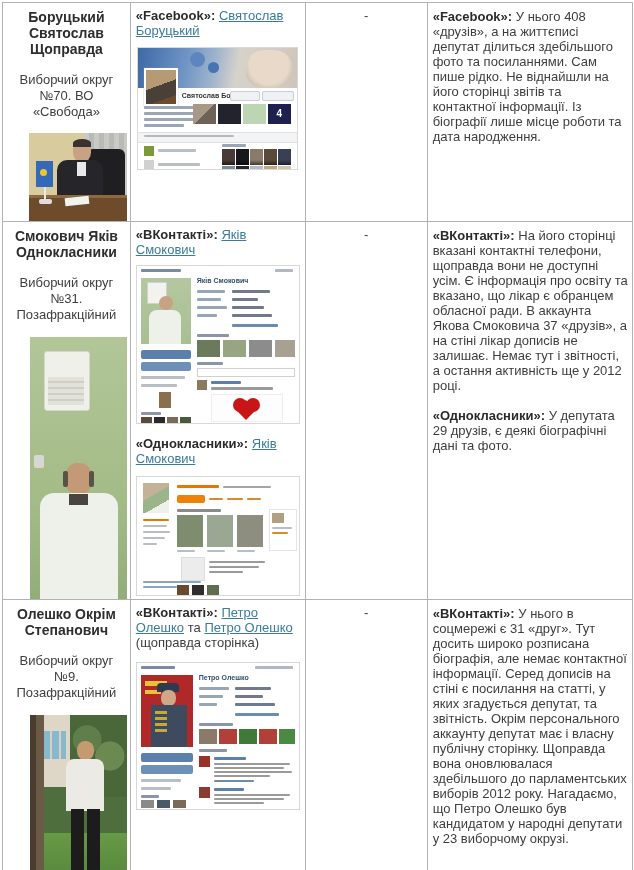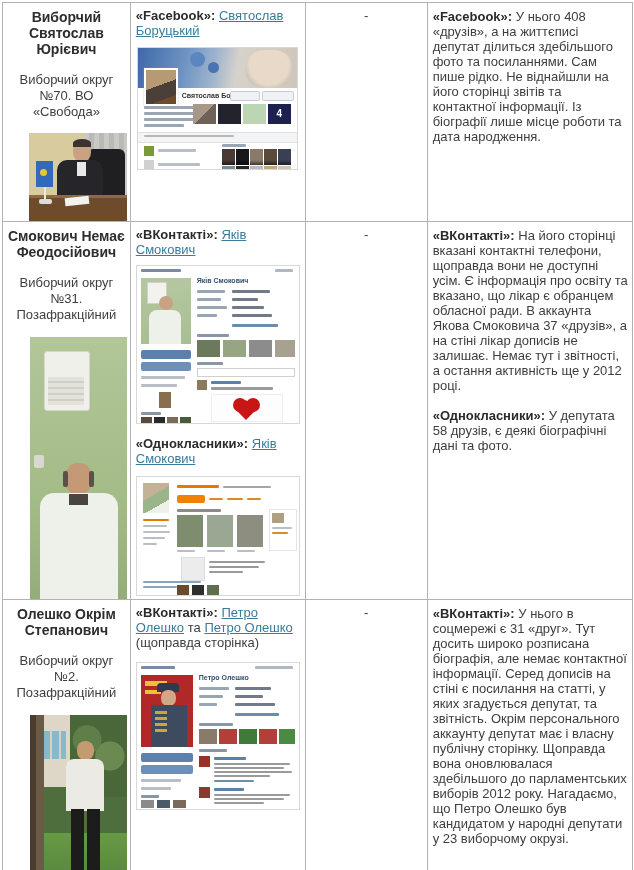--- a/index.html
+++ b/index.html
@@ -29,21 +29,21 @@
 <colgroup>
   <col style="width:127px">
       <col style="width:174px">
       <col style="width:121px">
       <col style="width:204px">
 </colgroup>
 
 <tbody>
       <tr style="height:204px;">
   <td class="c-name">
-    <div class="dep-name">Виборчий Святослав Юрієвич</div>
+    <div class="dep-name">Боруцький Святослав Щоправда</div>
     <div class="dep-district">Виборчий округ №70. ВО «Свобода»</div>
     <div class="photo" style="width:98px;height:88px;margin-top:13px;background:#d8cc9e;">
       <div class="a" style="left:55px;top:0;width:43px;height:64px;background:repeating-linear-gradient(90deg,#c9c9c6 0 5px,#b9b9b6 5px 10px);"></div>
       <div class="a" style="left:58px;top:16px;width:38px;height:52px;background:#1f1f22;border-radius:6px;"></div>
       <div class="a" style="left:44px;top:8px;width:18px;height:21px;background:#c9a183;border-radius:45%;"></div>
       <div class="a" style="left:44px;top:6px;width:18px;height:8px;background:#3a3230;border-radius:50% 50% 0 0;"></div>
       <div class="a" style="left:28px;top:27px;width:46px;height:40px;background:#26262a;border-radius:10px 10px 0 0;"></div>
       <div class="a" style="left:48px;top:29px;width:9px;height:14px;background:#e8e8e8;"></div>
       <div class="a" style="left:0;top:62px;width:98px;height:26px;background:linear-gradient(180deg,#8a6a3e 0 3px,#6e4c2b 3px);"></div>
       <div class="a" style="left:36px;top:64px;width:24px;height:8px;background:#f2f2ee;transform:rotate(-6deg);"></div>
@@ -95,21 +95,21 @@
 
   <td class="c-dash"><span>-</span></td>
 
   <td class="c-desc">
     <p class="para"><b>«Facebook»:</b> <span>У нього 408 «друзів», а на життєписі депутат ділиться здебільшого фото та посиланнями. Сам пише рідко. Не віднайшли на його сторінці звітів та контактної інформації. Із біографії лише місце роботи та дата народження.</span></p>
   </td>
 </tr>
 
 <tr style="height:376px;">
   <td class="c-name">
-    <div class="dep-name">Смокович Немає Феодосійович</div>
+    <div class="dep-name">Смокович Яків Однокласники</div>
     <div class="dep-district">Виборчий округ №31. Позафракційний</div>
     <div class="photo" style="width:97px;height:262px;background:linear-gradient(180deg,#b2c698,#a4bc88 60%,#93ad7a);">
       <div class="a" style="left:14px;top:14px;width:44px;height:58px;background:#f0f0ea;border:1px solid #d6d6d0;border-radius:3px;"></div>
       <div class="a" style="left:18px;top:40px;width:36px;height:28px;background:repeating-linear-gradient(180deg,#e2e2da 0 4px,#cfcfc7 4px 6px);"></div>
       <div class="a" style="left:4px;top:118px;width:10px;height:13px;background:#d8d8d2;border-radius:2px;"></div>
       <div class="a" style="left:35px;top:126px;width:27px;height:32px;background:#c49a76;border-radius:45%;"></div>
       <div class="a" style="left:33px;top:134px;width:5px;height:16px;background:#5a5248;border-radius:2px;"></div>
       <div class="a" style="left:59px;top:134px;width:5px;height:16px;background:#5a5248;border-radius:2px;"></div>
       <div class="a" style="left:10px;top:156px;width:78px;height:106px;background:#eef0ea;border-radius:14px 14px 0 0;"></div>
       <div class="a" style="left:39px;top:157px;width:19px;height:11px;background:#4a4440;"></div>
@@ -195,28 +195,28 @@
       <div class="a" style="left:40px;top:108px;width:12px;height:10px;background:#6a4a2e;"></div>
       <div class="a" style="left:55px;top:108px;width:12px;height:10px;background:#2e2e2e;"></div>
       <div class="a" style="left:70px;top:108px;width:12px;height:10px;background:#5e6e4e;"></div>
     </div>
   </td>
 
   <td class="c-dash"><span>-</span></td>
 
   <td class="c-desc">
     <p class="para"><b>«ВКонтакті»:</b> <span>На його сторінці вказані контактні телефони, щоправда вони не доступні усім. Є інформація про освіту та вказано, що лікар є обранцем обласної ради. В аккаунта Якова Смоковича 37 «друзів», а на стіні лікар дописів не залишає. Немає тут і звітності, а остання активність ще у 2012 році.</span></p>
-    <p class="para para2"><b>«Однокласники»:</b> <span>У депутата 58 друзів, є деякі біографічні дані та фото.</span></p>
+    <p class="para para2"><b>«Однокласники»:</b> <span>У депутата 29 друзів, є деякі біографічні дані та фото.</span></p>
   </td>
 </tr>
 
 <tr style="height:280px;">
   <td class="c-name">
     <div class="dep-name">Олешко Окрім Степанович</div>
-    <div class="dep-district">Виборчий округ №2. Позафракційний</div>
+    <div class="dep-district">Виборчий округ №9. Позафракційний</div>
     <div class="photo" style="width:97px;height:175px;background:#4f6e3e;">
       <div class="a" style="left:0;top:0;width:42px;height:72px;background:#ded6c6;"></div>
       <div class="a" style="left:4px;top:16px;width:32px;height:28px;background:repeating-linear-gradient(90deg,#88b8cc 0 7px,#d8d0c0 7px 9px);"></div>
       <div class="a" style="left:40px;top:0;width:57px;height:82px;background:radial-gradient(circle at 30% 30%, #5f7e4a 0 20%, transparent 21%),radial-gradient(circle at 70% 50%, #6a8a52 0 25%, transparent 26%),#4a673a;"></div>
       <div class="a" style="left:0;top:118px;width:97px;height:57px;background:linear-gradient(180deg,#679a45,#54823a);"></div>
       <div class="a" style="left:0;top:0;width:14px;height:175px;background:linear-gradient(90deg,#4a3c2e 0 6px,#6a5a46 6px);"></div>
       <div class="a" style="left:47px;top:26px;width:17px;height:19px;background:#c49a70;border-radius:45%;"></div>
       <div class="a" style="left:36px;top:44px;width:38px;height:52px;background:#eceae4;border-radius:8px 8px 0 0;"></div>
       <div class="a" style="left:41px;top:94px;width:13px;height:64px;background:#1c1c1c;"></div>
       <div class="a" style="left:57px;top:94px;width:13px;height:64px;background:#1c1c1c;"></div>

